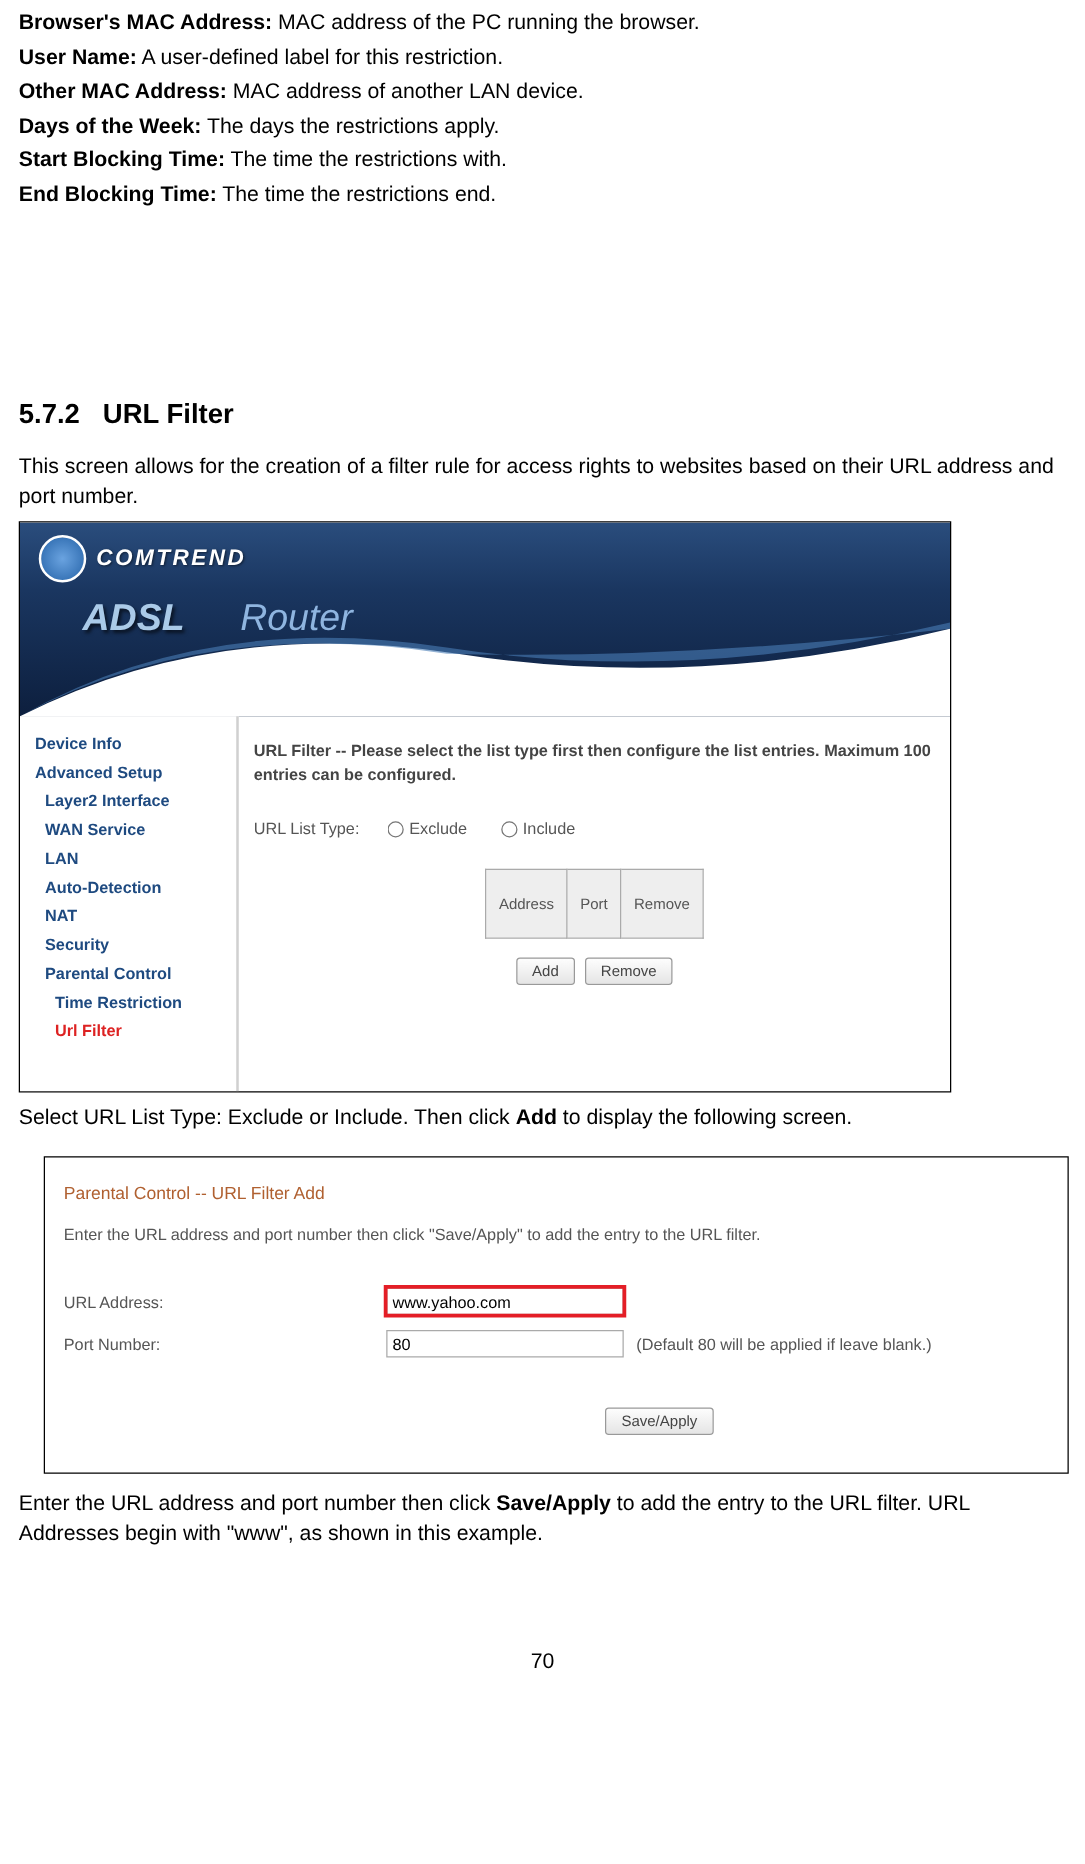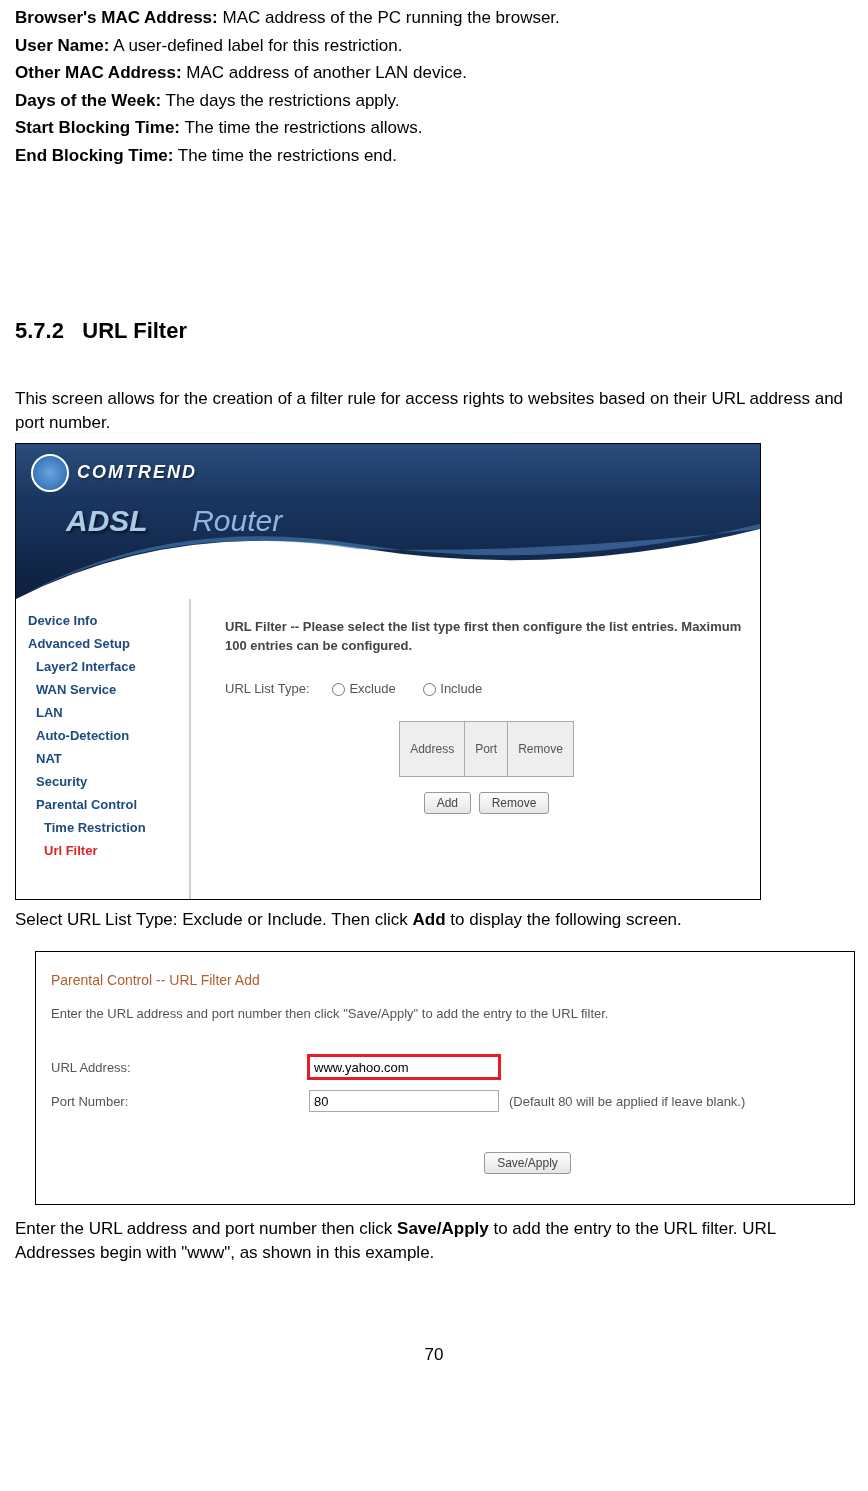--- a/index.html
+++ b/index.html
@@ -1,35 +1,35 @@
 <!DOCTYPE html>
 <html><head>
   <meta charset="utf-8">
   <style>
     * { margin: 0; padding: 0; box-sizing: border-box; }
     body { font-family: Verdana, Arial, sans-serif; width: 868px; background: #fff; color: #000; padding: 5px 15px; }
     .defs { font-size: 17px; line-height: 1.5; }
     .def-row { margin-bottom: 2px; }
     .def-row .label { font-weight: bold; }
-    .section-heading { font-size: 22px; font-weight: bold; margin: 150px 0 43px 0; }
+    .section-heading { font-size: 22px; font-weight: bold; margin: 150px 0 17px 0; }
     .body-text { font-size: 17px; line-height: 1.4; margin-bottom: 8px; }
     .body-text .bold { font-weight: bold; }
     
     .screenshot1 { border: 1px solid #000; width: 746px; height: 457px; position: relative; overflow: hidden; margin-bottom: 8px; }
     .header-band { height: 155px; background: linear-gradient(180deg, #2a4d7d 0%, #1a3660 35%, #0d1f3e 100%); position: relative; }
     .logo-area { position: absolute; left: 15px; top: 10px; display: flex; align-items: center; }
     .logo-circle { width: 38px; height: 38px; border-radius: 50%; background: radial-gradient(circle, #6aa3e0 0%, #2563a8 100%); border: 2px solid #fff; margin-right: 8px; }
     .brand-text { color: #fff; font-size: 18px; font-style: italic; font-weight: bold; letter-spacing: 2px; text-shadow: 1px 1px 2px rgba(0,0,0,0.5); }
     .adsl-label { position: absolute; left: 50px; top: 60px; }
     .adsl-text { font-size: 30px; font-weight: bold; font-style: italic; color: #aacae8; text-shadow: 2px 2px 3px rgba(0,0,0,0.6); }
     .router-sub { font-size: 30px; color: #8fb5e0; font-style: italic; margin-left: 40px; }
     .header-curve { position: absolute; bottom: 0; left: 0; right: 0; height: 100px; }
     .header-curve svg { width: 100%; height: 100%; }
     
-    .content-area { position: absolute; top: 155px; left: 0; right: 0; bottom: 0; display: flex; gap: 22px; }
+    .content-area { position: absolute; top: 155px; left: 0; right: 0; bottom: 0; display: flex; }
     .sidebar { width: 175px; padding: 10px 0 0 12px; background: #fff; border-right: 2px solid #d0d0d0; }
     .nav-item { font-size: 13px; font-weight: bold; color: #1e4a80; padding: 4px 0; cursor: pointer; font-family: Arial, sans-serif; }
     .nav-child { padding-left: 8px; }
     .nav-grandchild { padding-left: 16px; }
     .nav-active { color: #d22; }
     
     .main-panel { flex: 1; padding: 18px 12px; color: #555; font-size: 13px; font-family: Arial, sans-serif; }
     .panel-heading { font-weight: bold; color: #444; font-size: 13px; line-height: 1.5; }
     .radio-row { margin: 25px 0; color: #555; }
     .radio-row label { margin: 0 12px; font-size: 13px; }
@@ -52,21 +52,21 @@
     .page-num { text-align: center; font-size: 17px; margin-top: 80px; }
   </style>
 </head>
 <body>
 
 <div class="defs">
   <div class="def-row"><span class="label">Browser's MAC Address:</span><span> MAC address of the PC running the browser.</span></div>
   <div class="def-row"><span class="label">User Name:</span><span> A user-defined label for this restriction.</span></div>
   <div class="def-row"><span class="label">Other MAC Address:</span><span> MAC address of another LAN device.</span></div>
   <div class="def-row"><span class="label">Days of the Week:</span><span> The days the restrictions apply.</span></div>
-  <div class="def-row"><span class="label">Start Blocking Time:</span><span> The time the restrictions allows.</span></div>
+  <div class="def-row"><span class="label">Start Blocking Time:</span><span> The time the restrictions with.</span></div>
   <div class="def-row"><span class="label">End Blocking Time:</span><span> The time the restrictions end.</span></div>
 </div>
 
 <h2 class="section-heading">
   <span>5.7.2</span>&nbsp;&nbsp;&nbsp;<span>URL Filter</span>
 </h2>
 
 <p class="body-text">This screen allows for the creation of a filter rule for access rights to websites based on their URL address and port number.</p>
 
 <div class="screenshot1">

